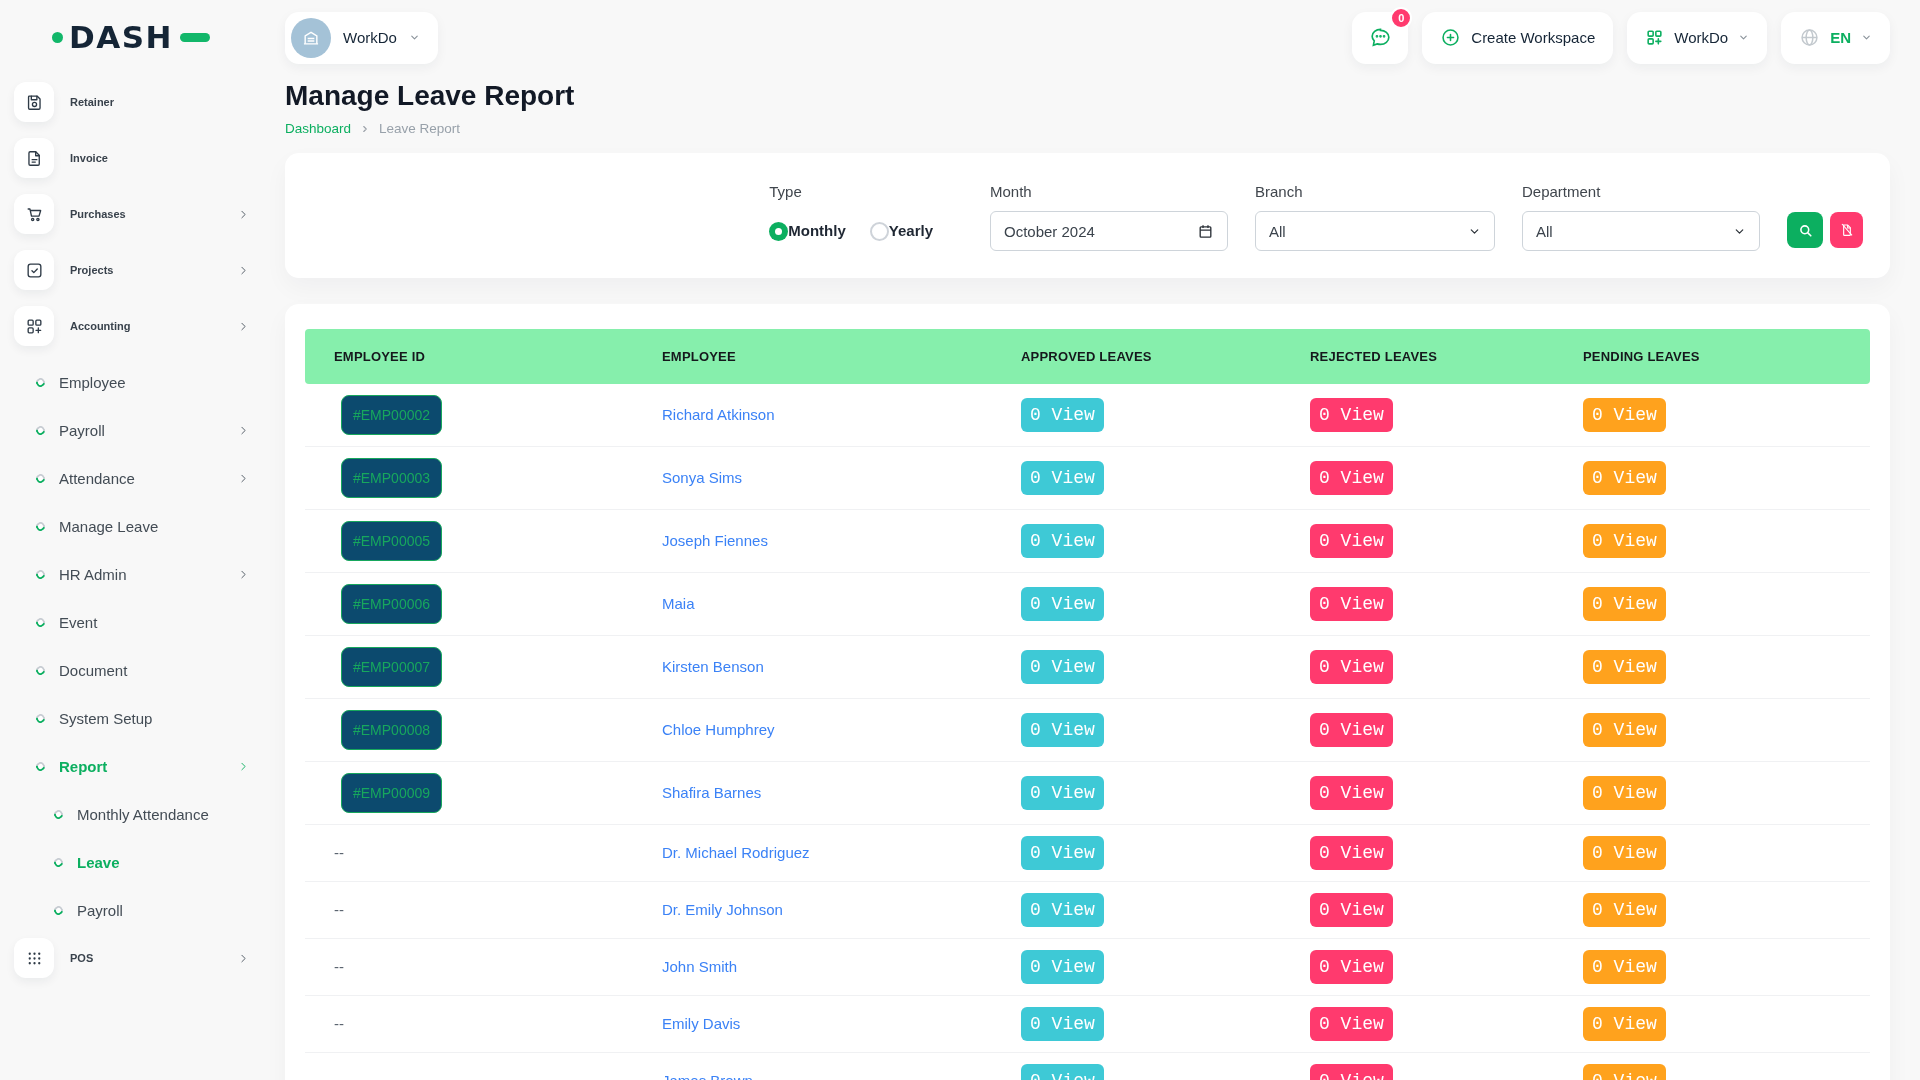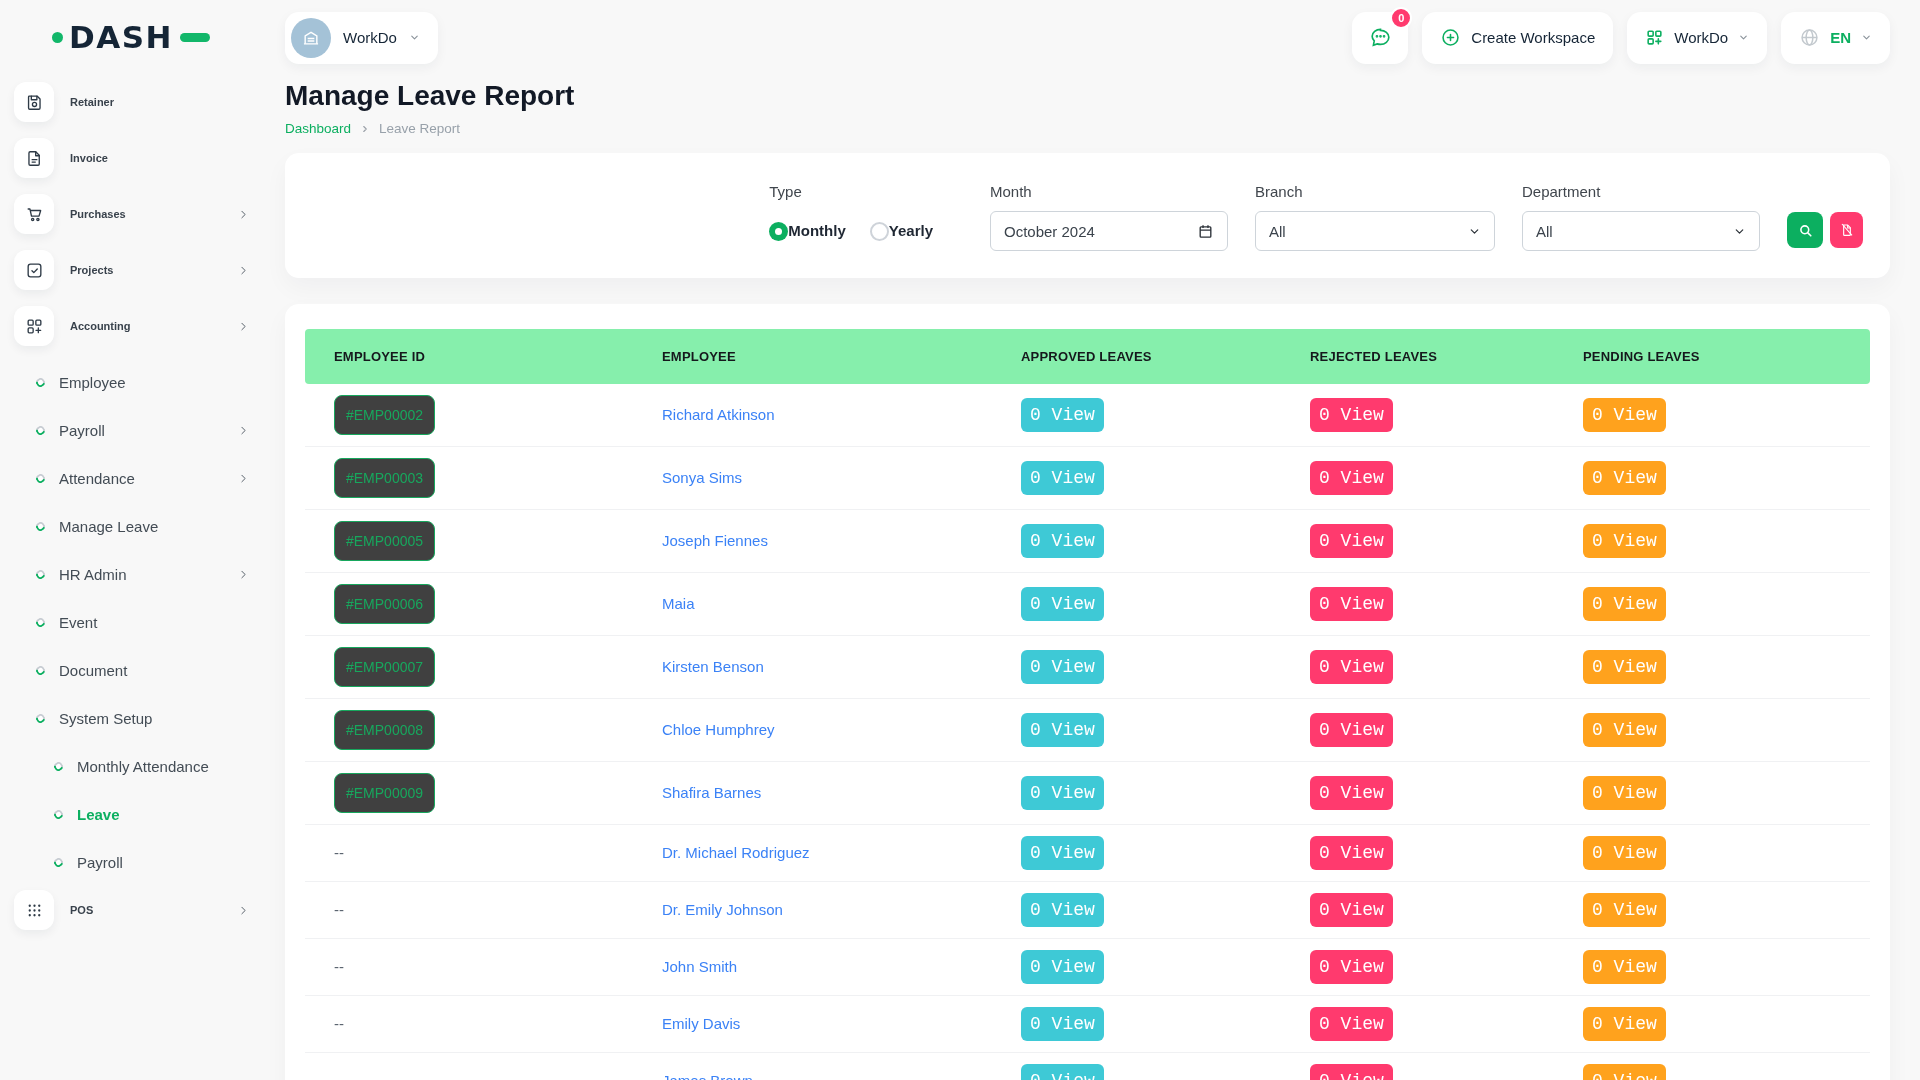--- a/index.html
+++ b/index.html
@@ -145,21 +145,21 @@
   .tbl-head .th {
     font-size:13px; font-weight:700; color:#15181c; letter-spacing:.2px; text-transform:uppercase;
   }
   .tbl-row {
     display:grid; grid-template-columns:328px 359px 289px 273px 1fr;
     align-items:center; padding:11px 0 11px 29px; border-bottom:1px solid #f0f1f3;
   }
   .emp-badge {
     display:inline-block; width:101px; text-align:center; padding:11px 0;
     border:1px solid #17a75d; color:#17a75d; border-radius:8px; font-size:14px;
-    background:#404040; cursor:pointer;
+    background:#0c4a6e; cursor:pointer;margin-left:7px;
   }
   .dash-id { font-size:15px; color:#5b6570; }
   .emp-name { font-size:15px; color:#3b82f6; }
   .view-btn {
     display:inline-block; border:none; border-radius:6px; padding:7px 9px;
     font-size:18px; color:#fff; cursor:pointer; font-family:Liberation Mono, monospace;
   }
   .v-teal { background:#3EC9D6; }
   .v-pink { background:#FF3A6E; }
   .v-orange { background:#FFA21D; }
@@ -278,20 +278,29 @@
         <span class="dot"></span>
         <span class="lbl">Event</span>
       </div>
       <div class="side-sub">
         <span class="dot"></span>
         <span class="lbl">Document</span>
       </div>
       <div class="side-sub">
         <span class="dot"></span>
         <span class="lbl">System Setup</span>
+      </div>
+      <div class="side-sub active">
+        <span class="dot"></span>
+        <span class="lbl">Report</span>
+        <span class="chev">
+          <svg width="13" height="13" viewBox="0 0 24 24" fill="none" stroke="currentColor" stroke-width="1.7" stroke-linecap="round" stroke-linejoin="round">
+            <path d="M9 6l6 6-6 6"></path>
+          </svg>
+        </span>
       </div>
       <div class="side-sub lv2">
         <span class="dot"></span>
         <span class="lbl">Monthly Attendance</span>
       </div>
       <div class="side-sub lv2 active">
         <span class="dot"></span>
         <span class="lbl">Leave</span>
       </div>
       <div class="side-sub lv2">

